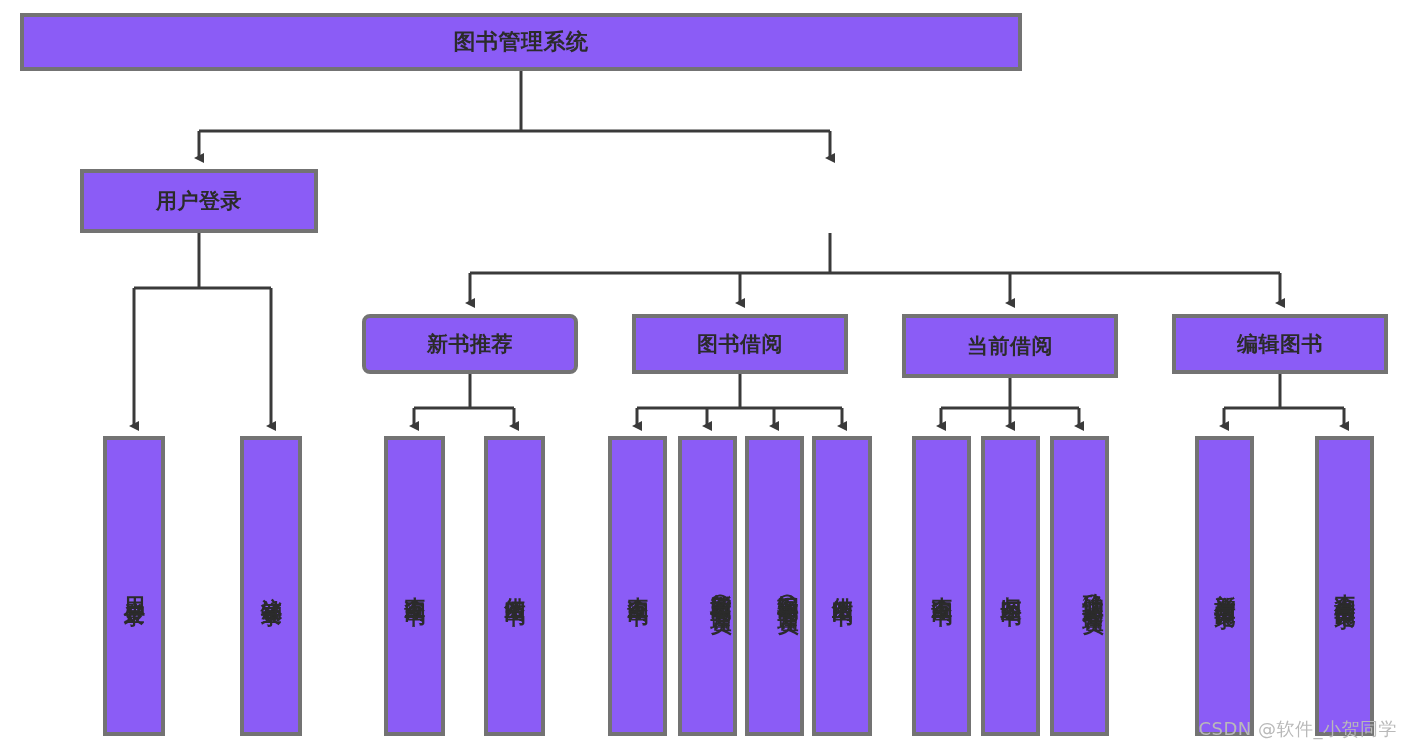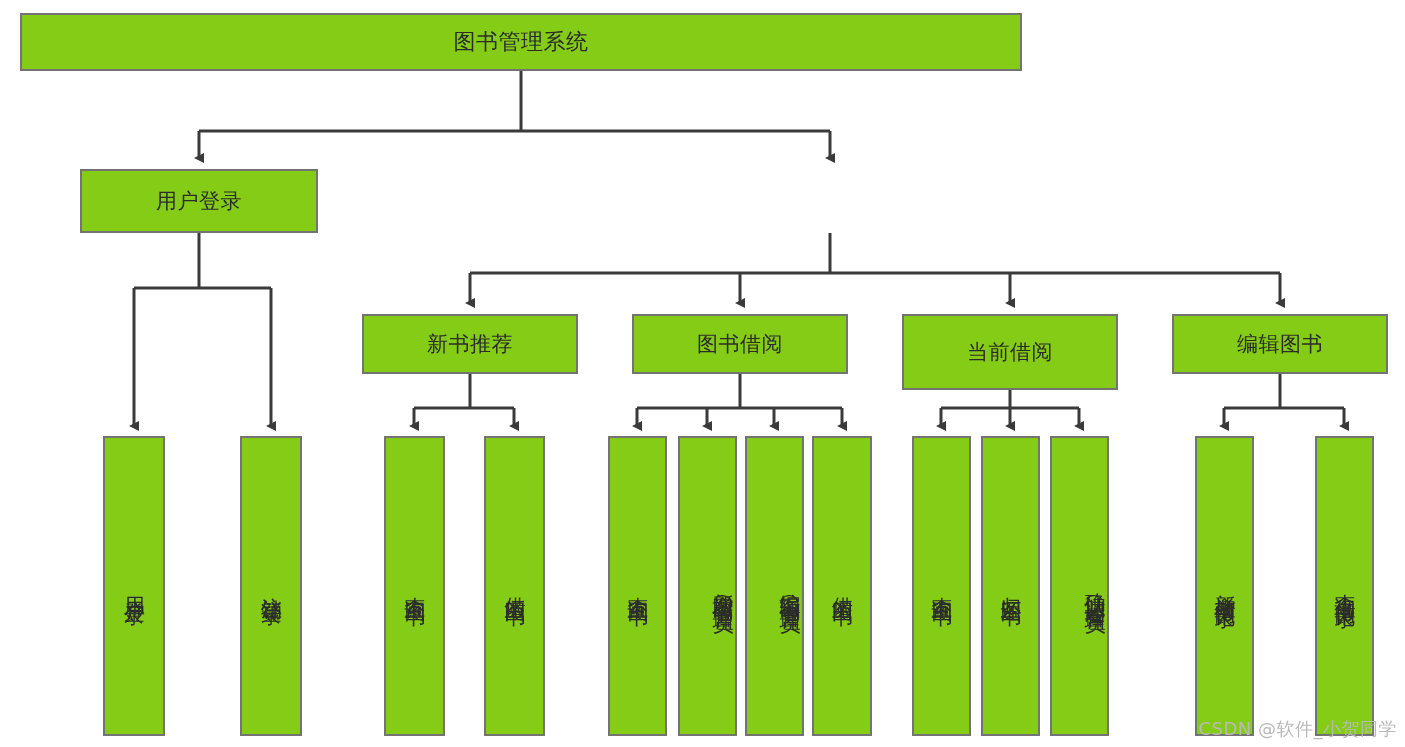--- a/index.html
+++ b/index.html
@@ -22,27 +22,28 @@
     position: absolute;
     left: 0;
     top: 0;
     width: 1405px;
     height: 747px;
     pointer-events: none;
   }
   .node {
     position: absolute;
     box-sizing: border-box;
-    border: 2px solid #737373;
-    background: #84cc16;
+    border: 4px solid #737373;
+    background: #8b5cf6;
     display: flex;
     align-items: center;
     justify-content: center;
     color: #2b2b2b;
     line-height: 1.18;
+    font-weight: bold;
   }
   .node.horiz {
     font-size: 21px;
     letter-spacing: 0.5px;
     white-space: nowrap;
   }
   .node.root {
     font-size: 22px;
   }
   .node.leaf {
@@ -128,29 +129,29 @@
 
   <div class="node horiz root" style="left:20px; top:13px; width:1002px; height:58px;">
     <span>图书管理系统</span>
   </div>
 
   <div class="node horiz" style="left:80px; top:169px; width:238px; height:64px;">
     <span>用户登录</span>
   </div>
 
 
-  <div class="node horiz" style="left:362px; top:314px; width:216px; height:60px;">
+  <div class="node horiz" style="left:362px; top:314px; width:216px; height:60px;border-radius:8px;">
     <span>新书推荐</span>
   </div>
 
   <div class="node horiz" style="left:632px; top:314px; width:216px; height:60px;">
     <span>图书借阅</span>
   </div>
 
-  <div class="node horiz" style="left:902px; top:314px; width:216px; height:76px;">
+  <div class="node horiz" style="left:902px; top:314px; width:216px; height:64px;">
     <span>当前借阅</span>
   </div>
 
   <div class="node horiz" style="left:1172px; top:314px; width:216px; height:60px;">
     <span>编辑图书</span>
   </div>
 
   <div class="node leaf centered" style="left:103px; top:436px; width:62px; height:300px;">
     <span>用户登录</span>
   </div>

